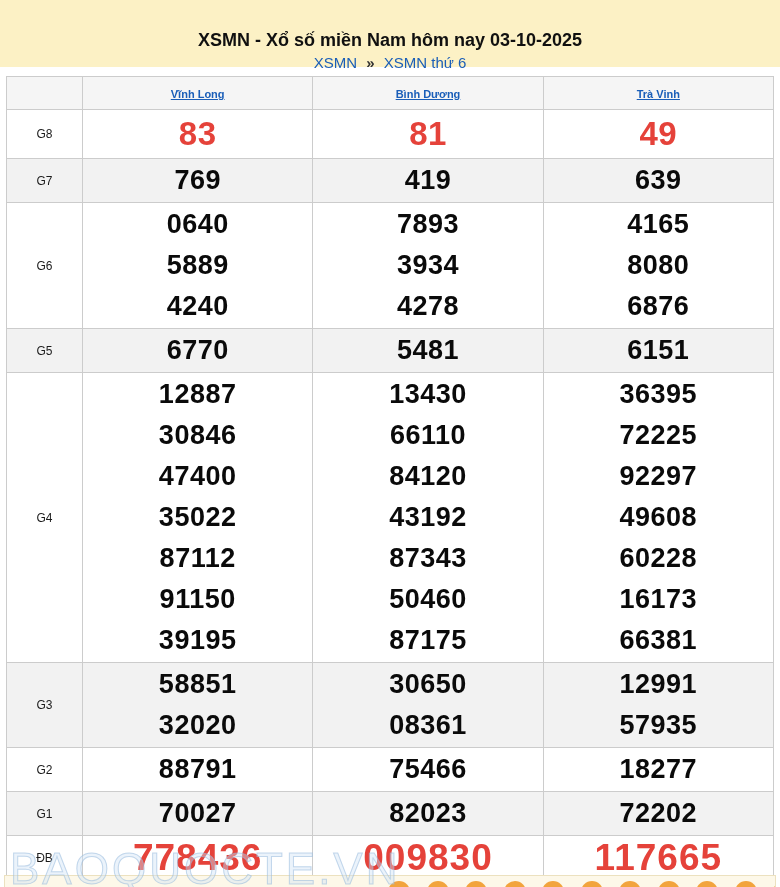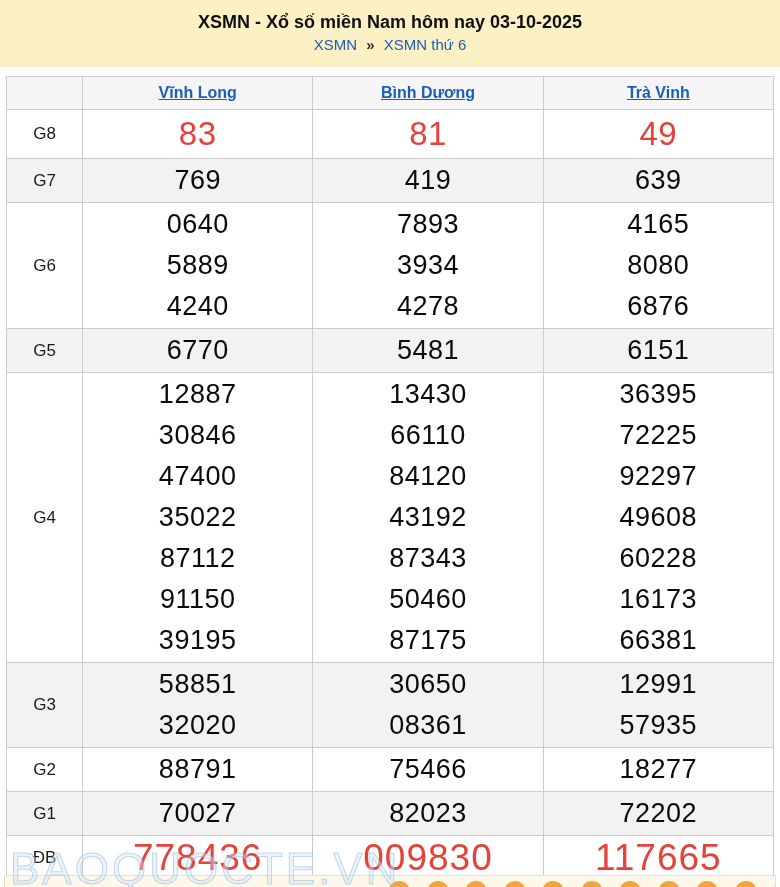--- a/index.html
+++ b/index.html
@@ -14,42 +14,42 @@
   }
   *{box-sizing:border-box;}
   html,body{margin:0;padding:0;}
   body{
     width:780px;height:887px;overflow:hidden;background:#fff;
     font-family:"Liberation Sans","DejaVu Sans",sans-serif;
   }
   .page{position:relative;width:780px;height:887px;}
 
   
-  .banner{background:var(--banner-bg);height:67px;text-align:center;padding-top:1px;}
+  .banner{background:var(--banner-bg);height:67px;text-align:center;padding-top:19px;}
   .title{font-size:18px;font-weight:bold;color:#101010;margin:11px 0 3px;}
   .breadcrumb{font-size:15px;color:#222;}
   .breadcrumb a{color:var(--link-blue);cursor:pointer;}
   .breadcrumb .sep{color:#333;margin:0 5px;font-weight:bold;}
 
   
   table.results{
     border-collapse:collapse;table-layout:fixed;
     width:768px;margin:9px 6px 0;
   }
   table.results th,table.results td{
     border:1px solid var(--border);text-align:center;padding:1px 0;
   }
   thead th{height:33px;background:var(--header-shade);}
   thead a{
-    color:var(--link-blue);font-weight:bold;font-size:16px;
+    color:var(--link-blue);font-weight:bold;font-size:11px;
     text-decoration:underline;cursor:pointer;
   }
-  td.label{font-size:17px;color:#1a1a1a;font-weight:normal;background:#fff;}
+  td.label{font-size:12px;color:#1a1a1a;font-weight:normal;background:#fff;}
   tr.shaded td{background:var(--row-shade);}
-  .num{font-weight:normal;font-size:27px;color:#0a0a0a;line-height:41px;letter-spacing:0.5px;}
+  .num{font-weight:bold;font-size:27px;color:#0a0a0a;line-height:41px;letter-spacing:0.5px;}
   tr.red-medium .num{color:var(--number-red);font-size:33px;line-height:46px;}
   tr.red-large  .num{color:var(--number-red);font-size:37px;line-height:42px;letter-spacing:1px;}
 
   
   .bottom-strip{
     position:absolute;left:4px;right:4px;bottom:0;height:12px;
     background:var(--strip-bg);border:1px solid #ece1bf;border-bottom:none;
     overflow:hidden;
   }
   .ball{

